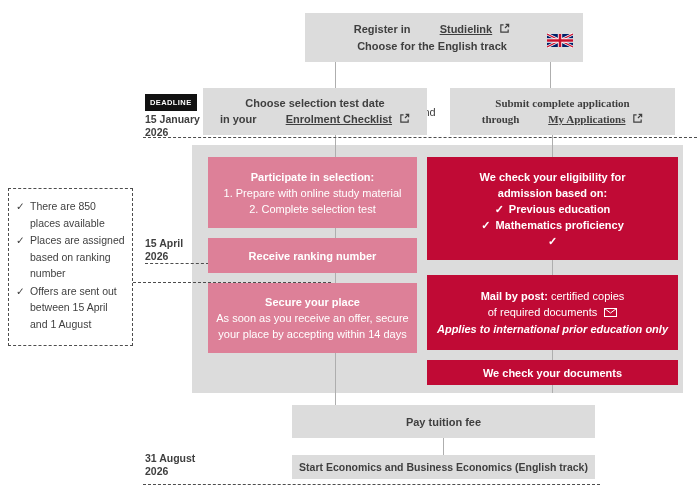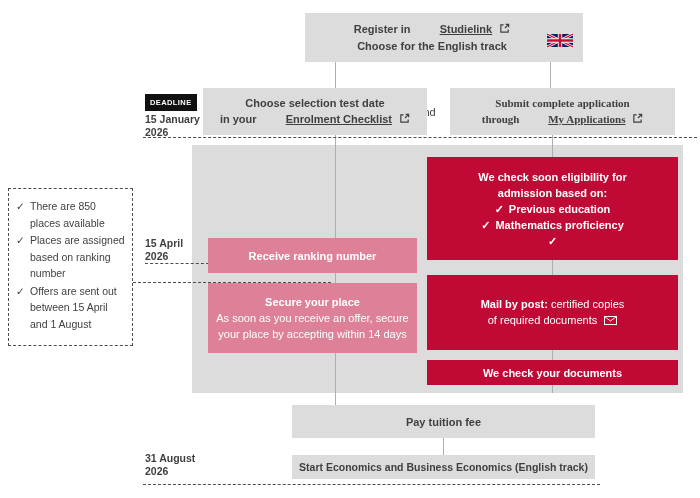--- a/index.html
+++ b/index.html
@@ -126,33 +126,38 @@
       <span class="tick">✓</span>
       <span>Offers are sent out between 15 April and 1 August</span>
     </div>
   </div>
 
   <div class="datelabel" style="top:237px;">
     <div>15 April</div>
     <div>2026</div>
   </div>
 
+  <div class="box pink fs11" style="left:208px;top:157px;width:209px;height:71px;">
+    <div class="rowline b">Participate in selection:</div>
+    <div class="rowline">1. Prepare with online study material</div>
+    <div class="rowline">2. Complete selection test</div>
+  </div>
 
   <div class="box pink fs11 b" style="left:208px;top:238px;width:209px;height:35px;">
     <span>Receive ranking number</span>
   </div>
 
   <div class="box pink fs11" style="left:208px;top:283px;width:209px;height:70px;">
     <div class="rowline b">Secure your place</div>
     <div class="rowline">As soon as you receive an offer, secure</div>
     <div class="rowline">your place by accepting within 14 days</div>
   </div>
 
   <div class="box red fs11" style="left:427px;top:157px;width:251px;height:103px;">
-    <div class="rowline b">We check soon eligibility for</div>
+    <div class="rowline b">We check your eligibility for</div>
     <div class="rowline b">admission based on:</div>
     <div class="check-row">
       <span>✓</span>
       <span>Previous education</span>
     </div>
     <div class="check-row">
       <span>✓</span>
       <span>Mathematics proficiency</span>
     </div>
     <div class="check-row">
@@ -166,20 +171,21 @@
     </div>
     <div class="rowline">
       <span>of required documents</span>
       <span class="inline-icon">
         <svg width="13" height="9" viewBox="0 0 26 18" fill="none" stroke="#fff" stroke-width="2">
             <rect x="1" y="1" width="24" height="16"></rect>
             <path d="M1 1 L13 10 L25 1"></path>
           </svg>
       </span>
     </div>
+    <div class="rowline it b">Applies to international prior education only</div>
   </div>
 
   <div class="box red fs11 b" style="left:427px;top:360px;width:251px;height:25px;">
     <span>We check your documents</span>
   </div>
 
   <div class="box gray fs11 b" style="left:292px;top:405px;width:303px;height:33px;">
     <span>Pay tuition fee</span>
   </div>
 

